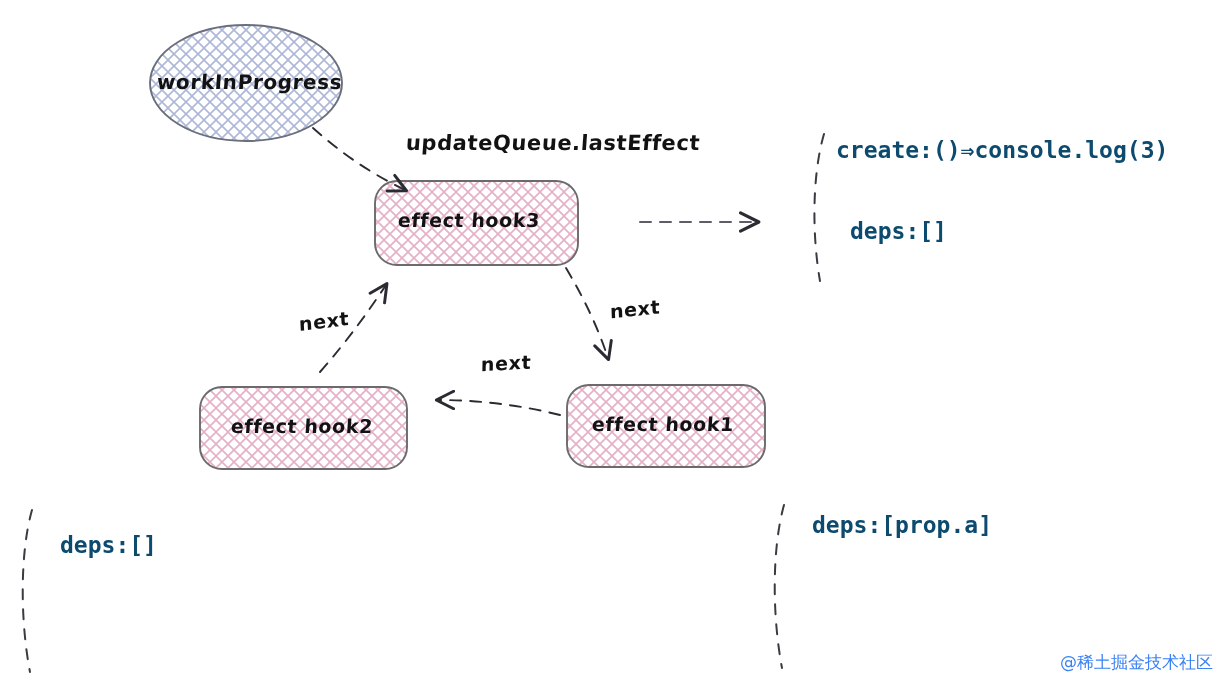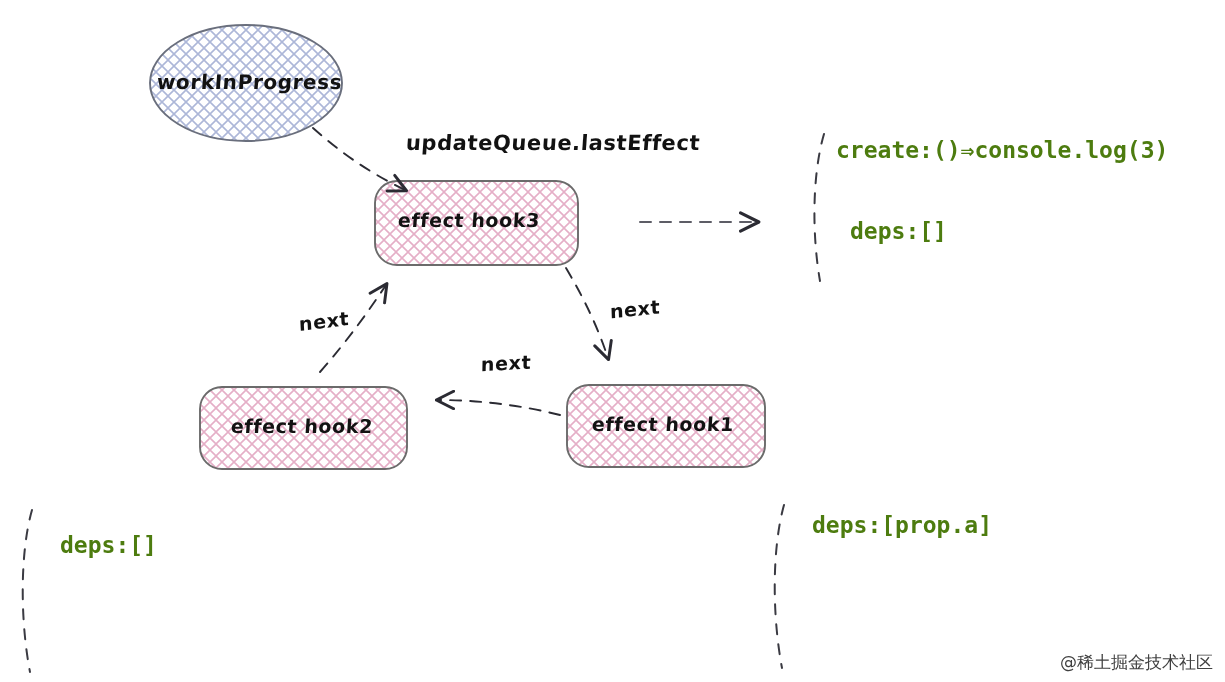--- a/index.html
+++ b/index.html
@@ -53,40 +53,40 @@
   #next-c { left: 481px; top: 352px; transform: skewX(-4deg) rotate(-3deg); }
 
   .code-block {
     position: absolute;
     pointer-events: none;
   }
   .code-line {
     font-family: "DejaVu Sans Mono", monospace;
     font-size: 23px;
     font-weight: 700;
-    color: #4d7c0f;
+    color: #0c4a6e;
     white-space: pre;
     line-height: 1;
   }
   #code-tr { left: 836px; top: 139px; }
   #code-tr .code-line + .code-line { margin-top: 58px; margin-left: 14px; }
 
   #code-bl { left: 60px; top: 534px; }
   #code-bl .code-line + .code-line { margin-top: 58px; margin-left: 14px; }
 
   #code-br { left: 812px; top: 514px; }
   #code-br .code-line + .code-line { margin-top: 58px; margin-left: 14px; text-align: center; }
 
   #watermark {
     position: absolute;
     right: 12px;
     bottom: 8px;
     font-family: "DejaVu Sans", sans-serif;
     font-size: 17px;
-    color: #404040;
+    color: #3b82f6;
     white-space: nowrap;
     pointer-events: none;
   }
 </style>
 </head>
 <body>
 
 <svg id="canvas" viewBox="0 0 1225 682" xmlns="http://www.w3.org/2000/svg">
   <defs>
 

